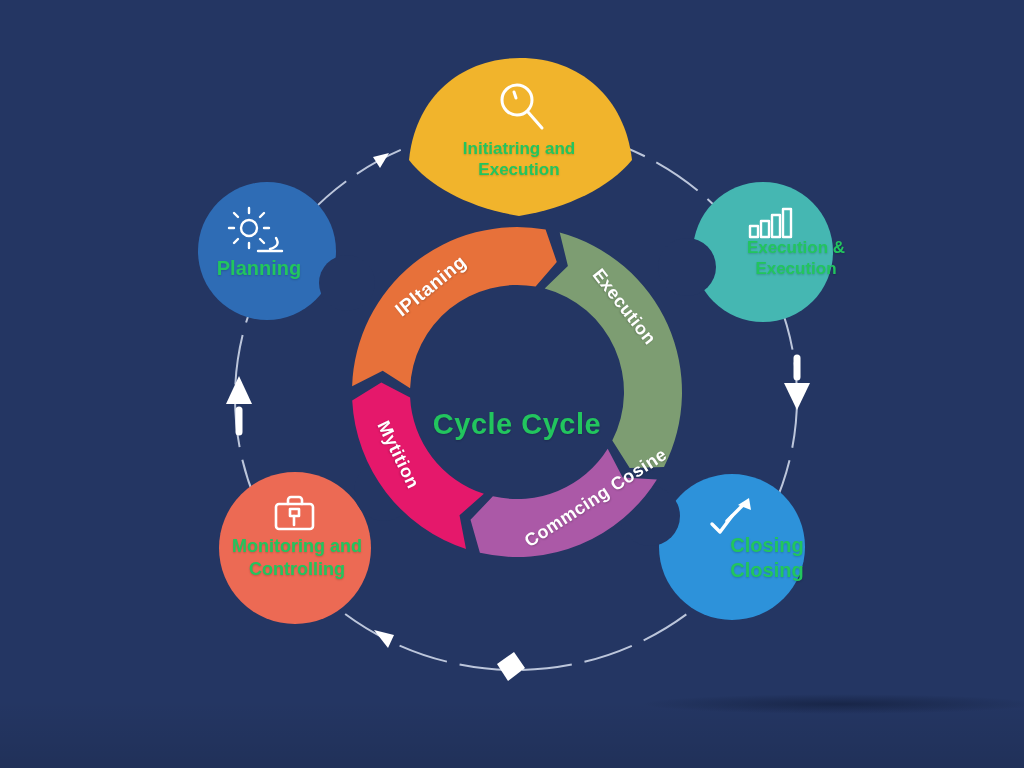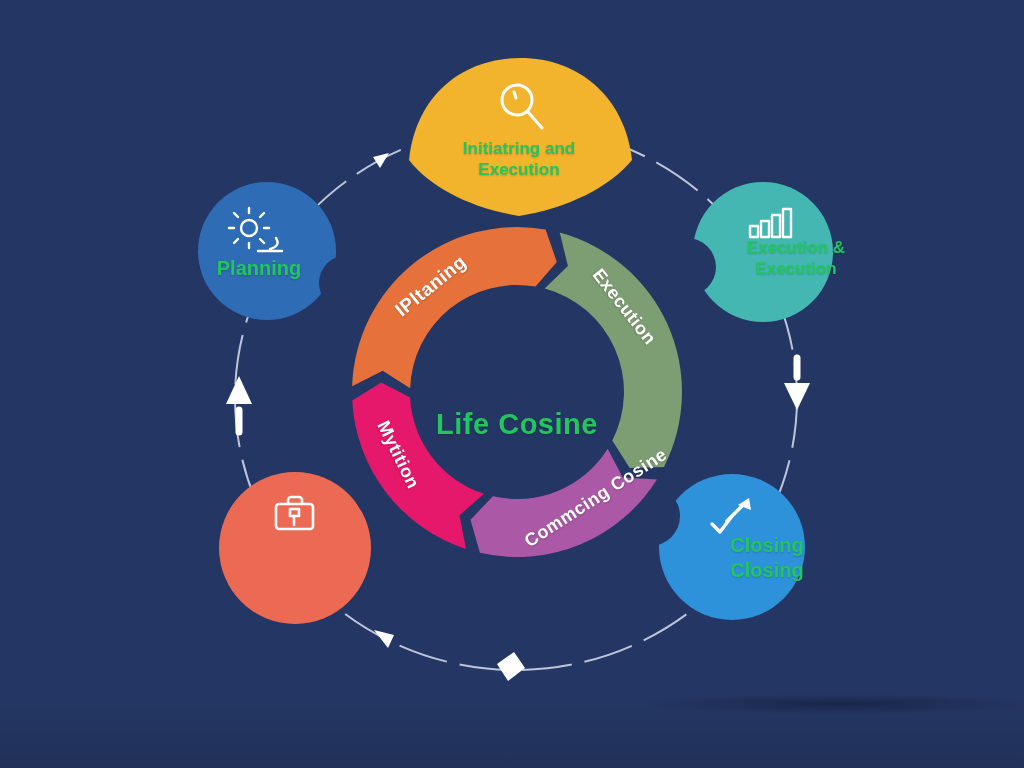--- a/index.html
+++ b/index.html
@@ -95,41 +95,45 @@
       <line x1="294" y1="516" x2="294" y2="525"></line>
     </g>
 
     <g fill="none" stroke="#ffffff" stroke-width="3.4" stroke-linecap="round" stroke-linejoin="round">
       <polyline points="712,524 720,532 732,516"></polyline>
       <line x1="727" y1="521" x2="744" y2="504"></line>
       <polygon points="749,498 751,510 738,505" fill="#ffffff" stroke="none"></polygon>
     </g>
   </svg>
 
-  <div class="label center-sub" style="left:517px; top:424px;">Life Cosine</div>
+  <div class="label center-sub" style="left:517px; top:424px;">Cycle Cycle</div>
 
   <div class="arc-label" style="left:431px; top:286px; font-size:19px; transform:translate(-50%,-50%) rotate(-39deg);">IPltaning</div>
   <div class="arc-label" style="left:624px; top:307px; font-size:18px; transform:translate(-50%,-50%) rotate(52deg);">Execution</div>
   <div class="arc-label" style="left:596px; top:498px; font-size:18px; transform:translate(-50%,-50%) rotate(-33deg);">Commcing Cosine</div>
   <div class="arc-label" style="left:398px; top:455px; font-size:18px; transform:translate(-50%,-50%) rotate(64deg);">Mytition</div>
 
   <div class="label node-label small" style="left:519px; top:159px;">
     <div>Initiatring and</div>
     <div>Execution</div>
   </div>
 
   <div class="label node-label big" style="left:259px; top:268px;">
     <div>Planning</div>
   </div>
 
   <div class="label node-label small" style="left:796px; top:258px;">
     <div>Execution &amp;</div>
     <div>Execution</div>
   </div>
 
+  <div class="label node-label" style="left:297px; top:557px;">
+    <div>Monitoring and</div>
+    <div>Controlling</div>
+  </div>
 
   <div class="label node-label big" style="left:733px; top:558px;margin-left:34px;">
     <div>Closing</div>
     <div>Closing</div>
   </div>
 
   <div class="floor-shadow"></div>
   <div class="bottom-fade"></div>
 </div>
 

